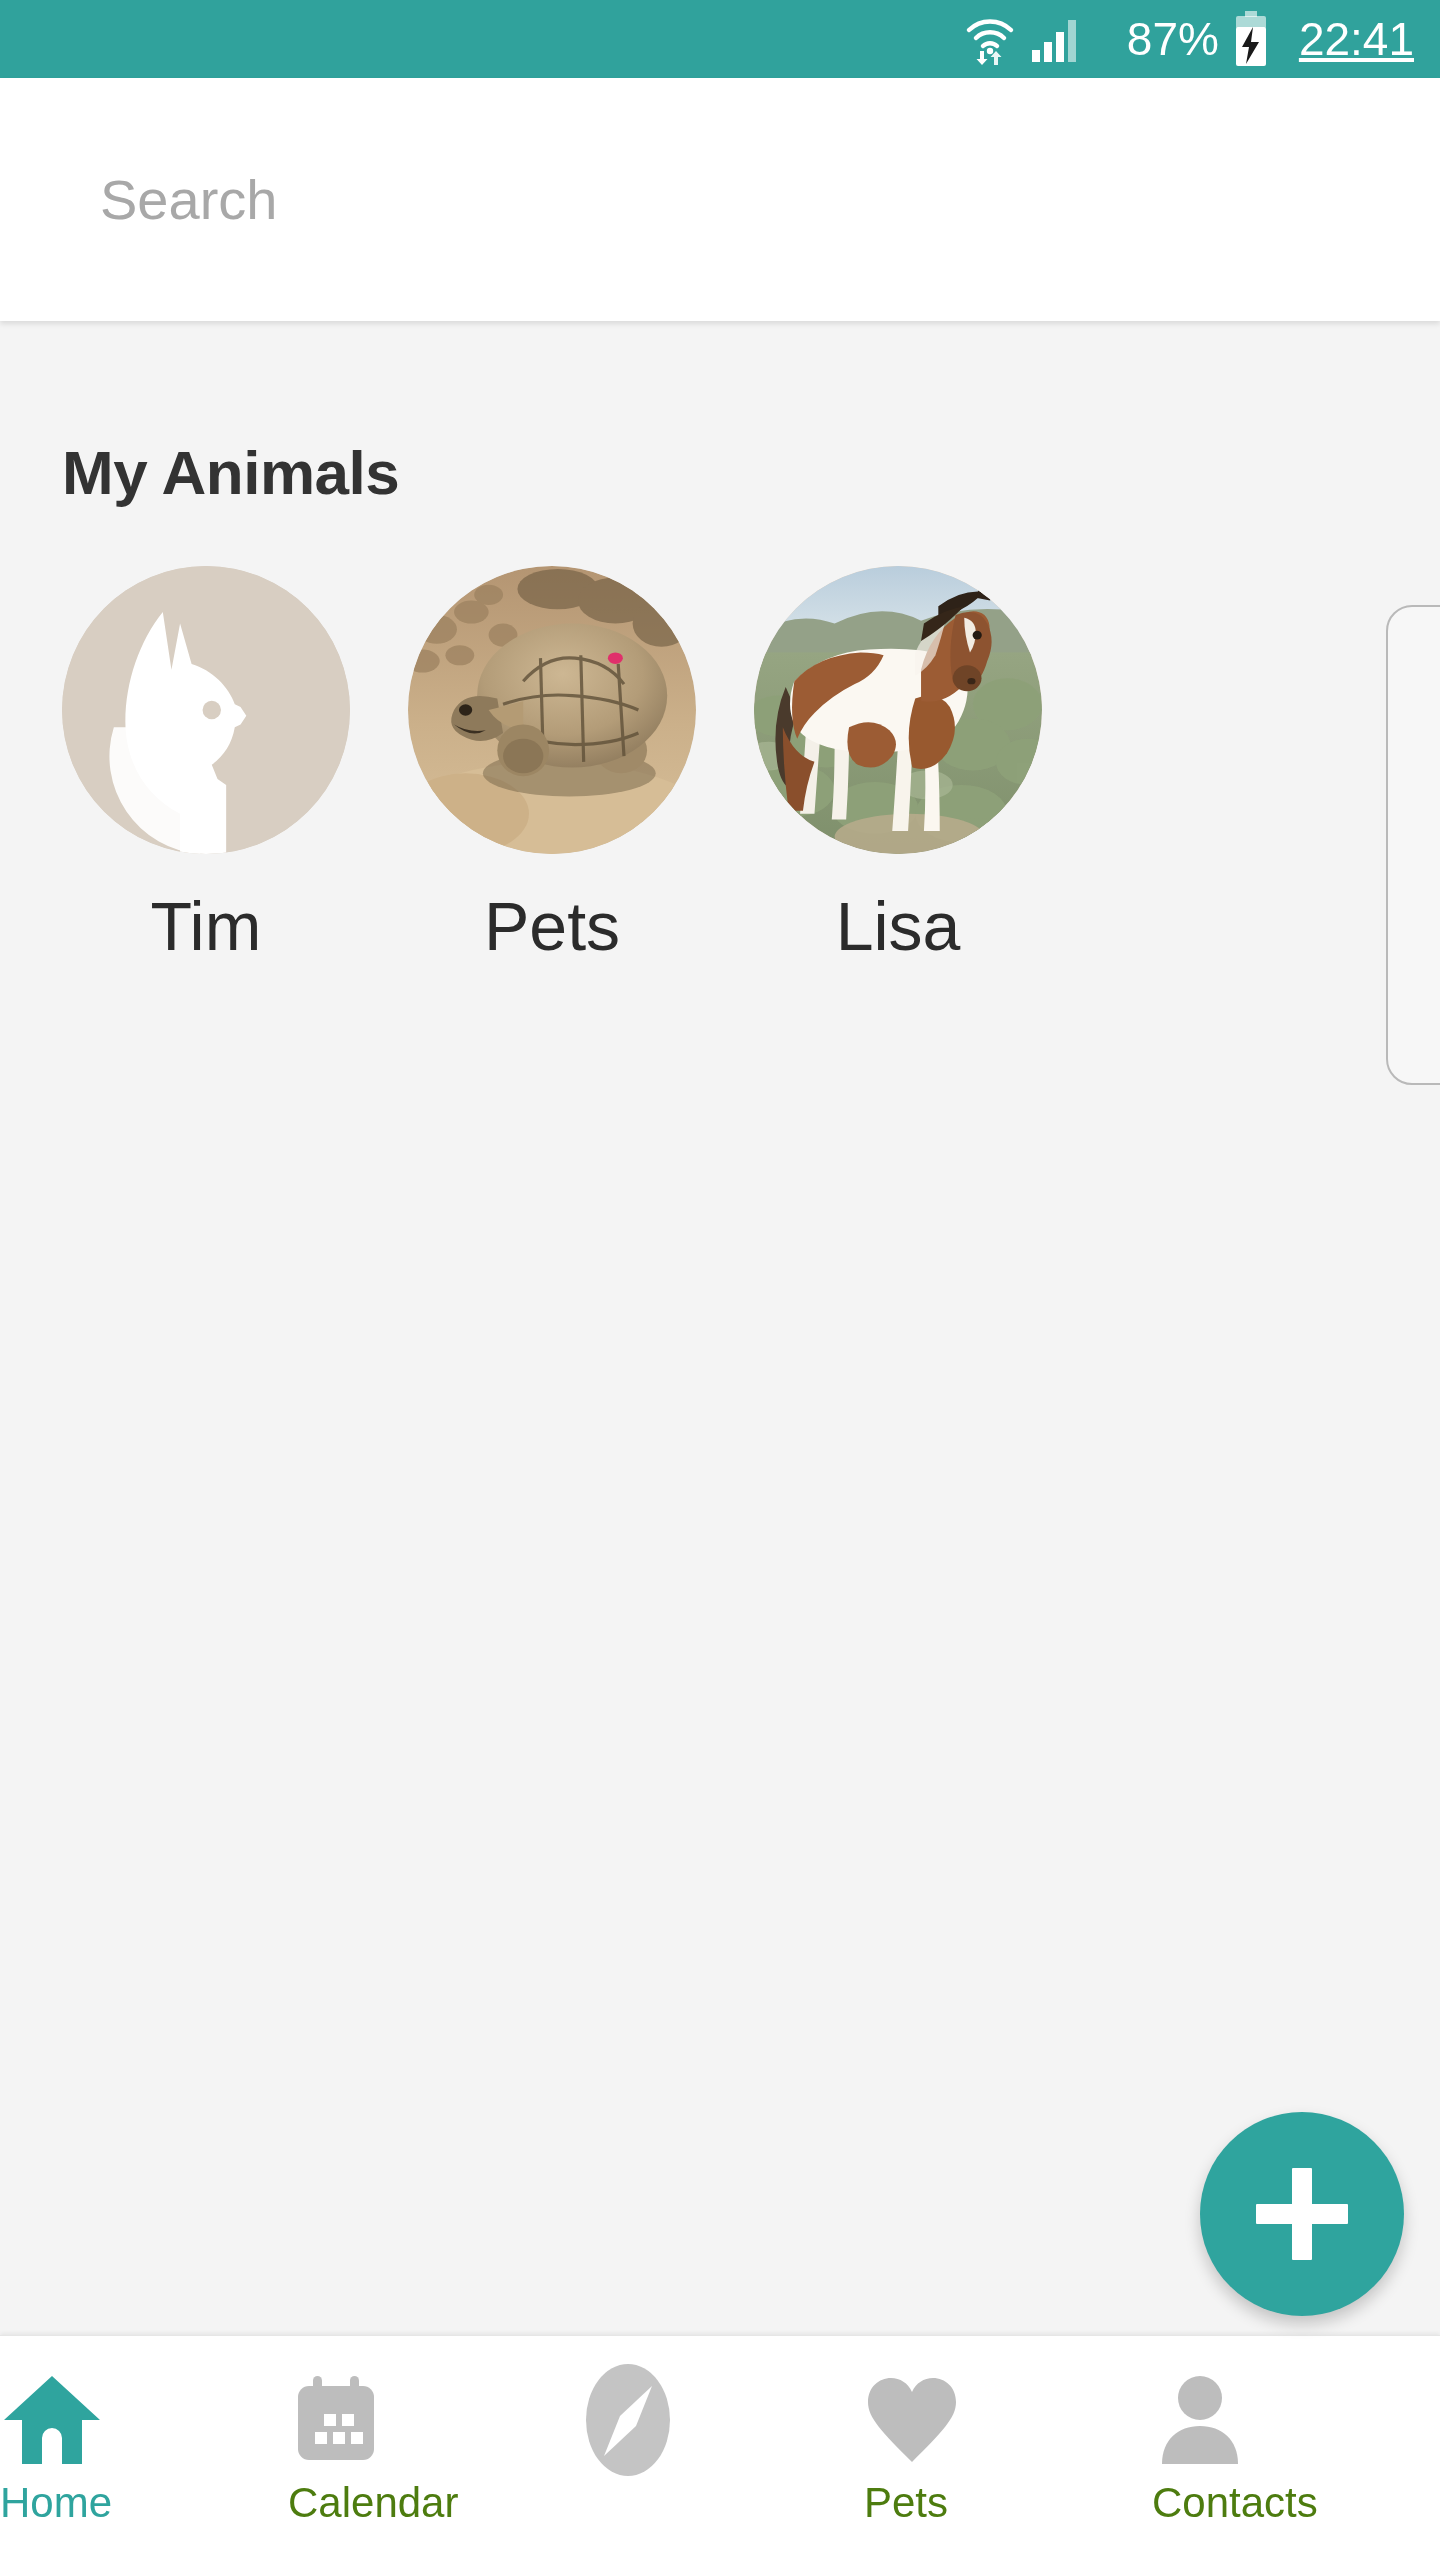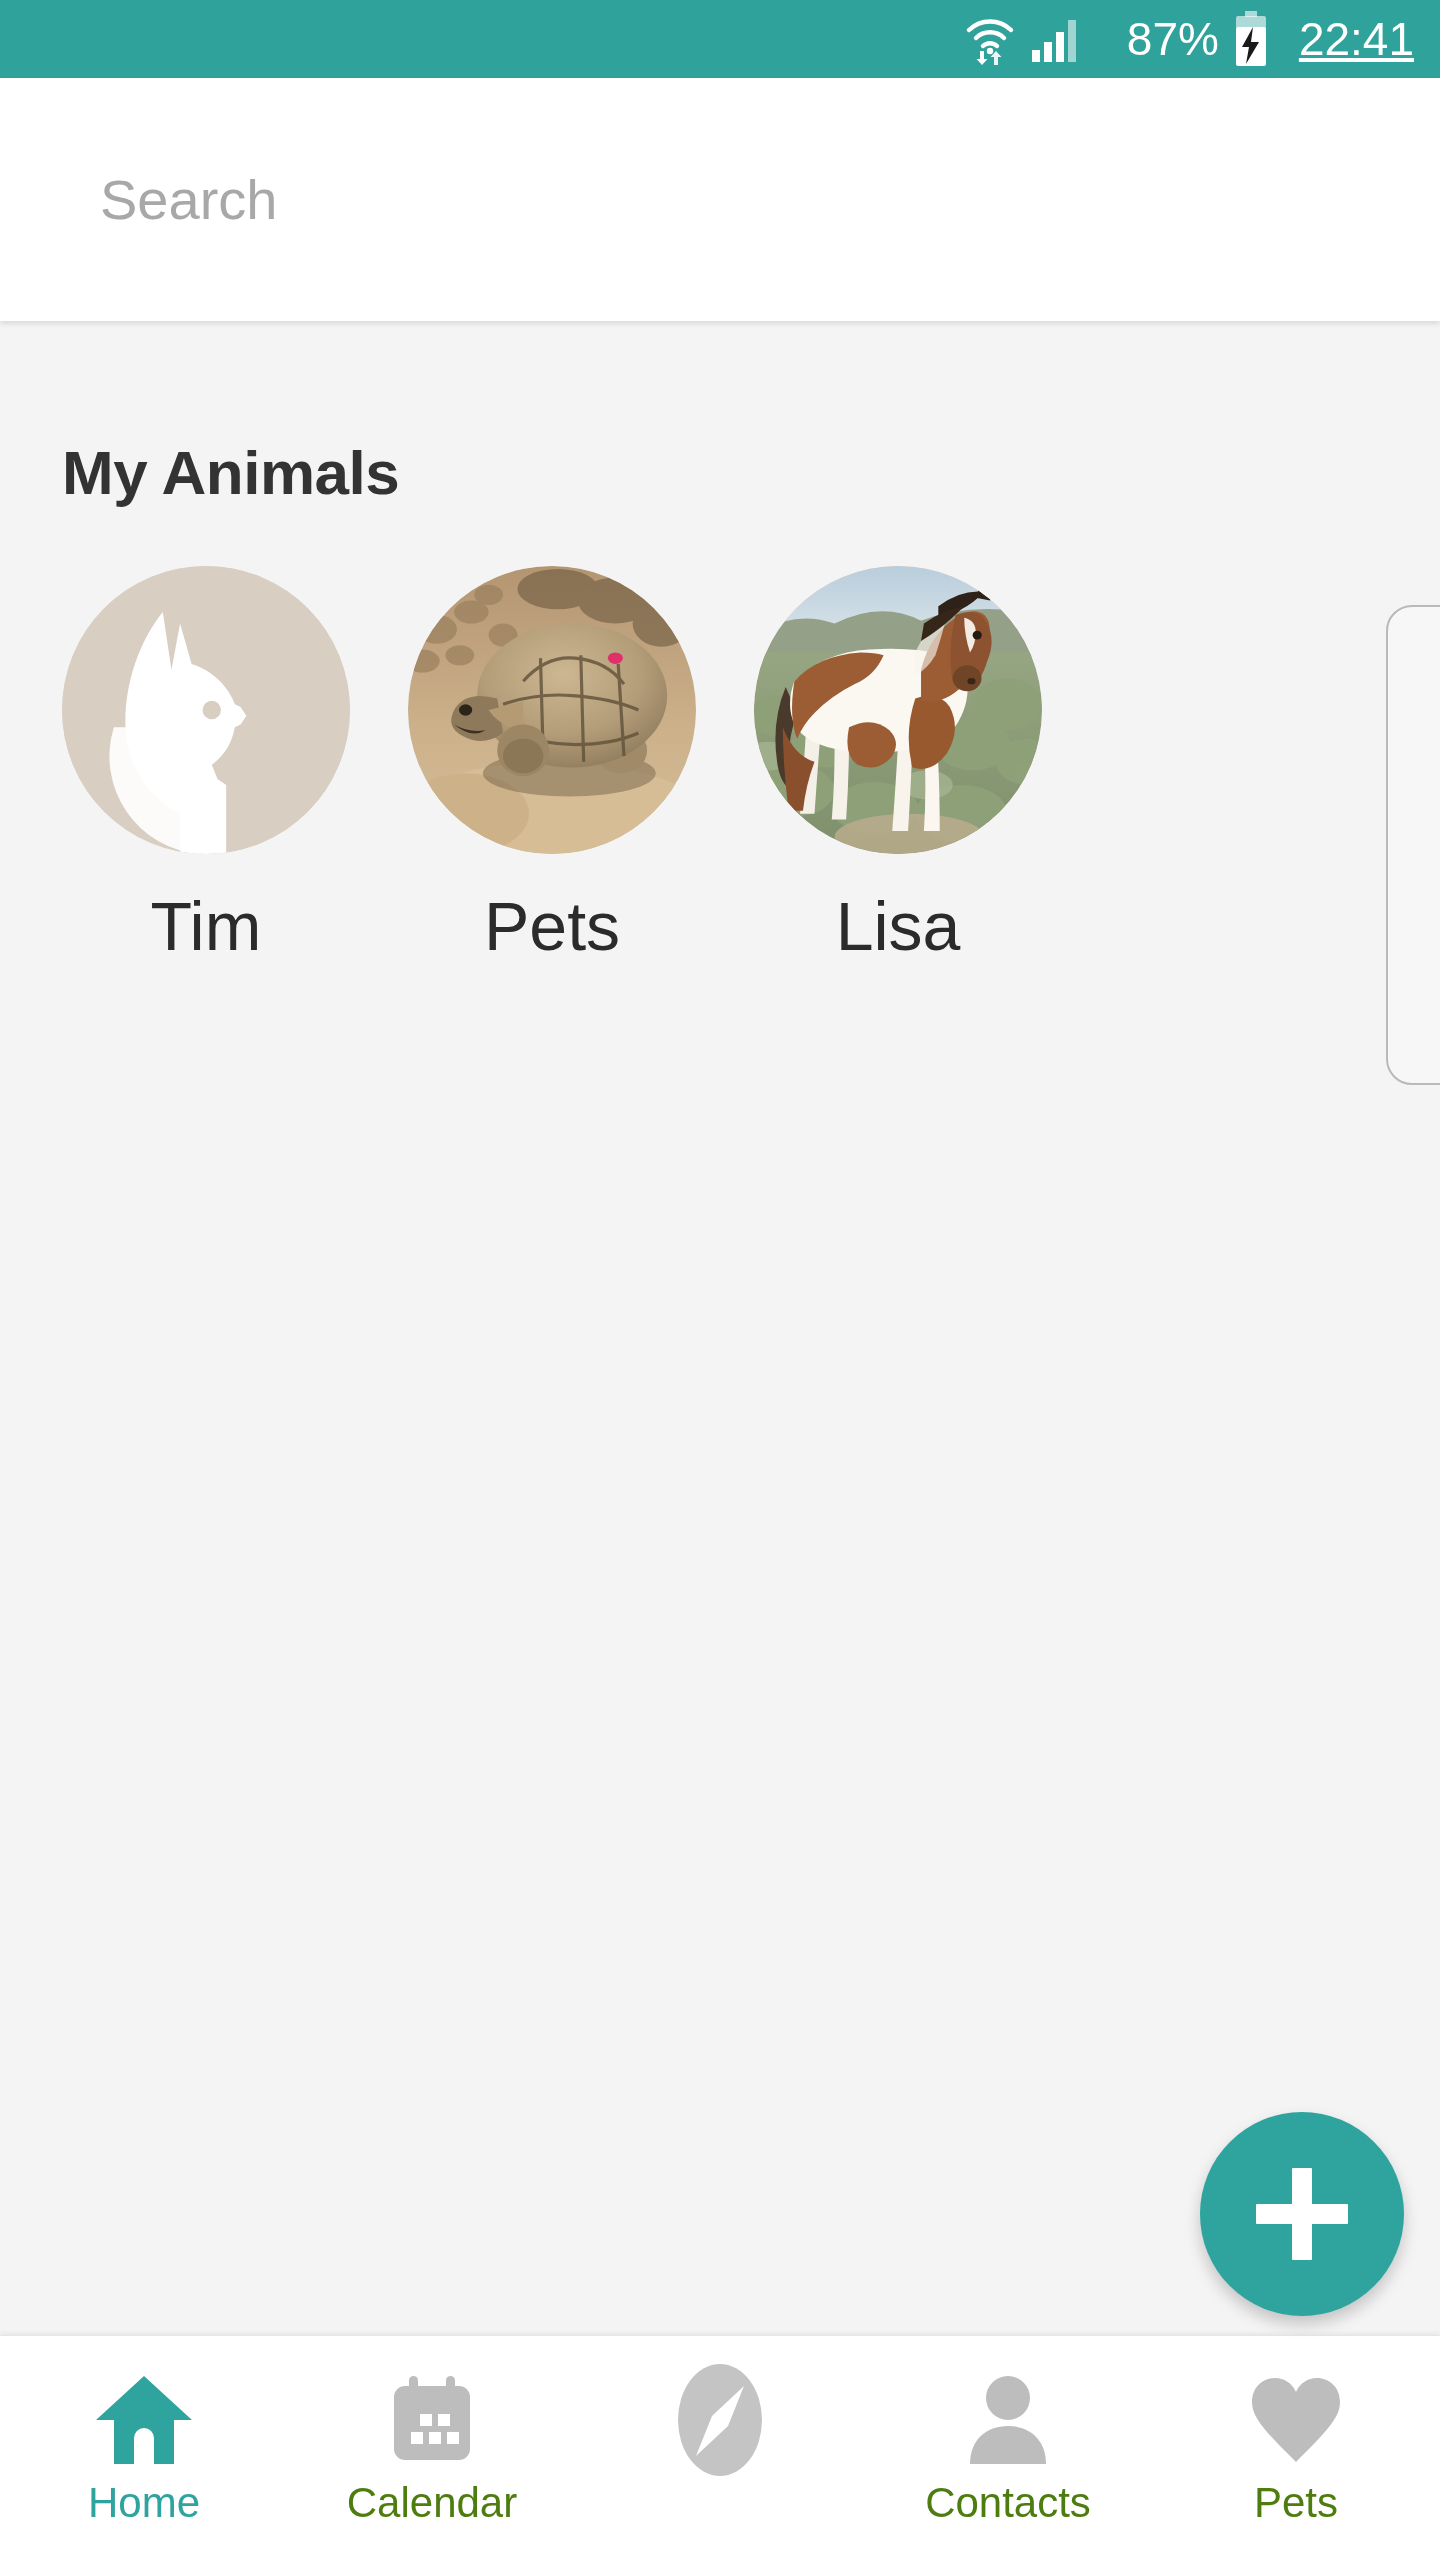--- a/index.html
+++ b/index.html
@@ -179,21 +179,21 @@
     align-items: flex-start;
     border-top: 1px solid #e6e6e6;
     box-shadow: 0 -2px 4px rgba(0,0,0,0.06);
     z-index: 15;
   }
   .nav-item {
     flex: 1;
     height: 100%;
     display: flex;
     flex-direction: column;
-    align-items: center;
+    align-items: flex-start;
     justify-content: flex-start;
     padding-top: 32px;
     cursor: pointer;
     background: transparent;
     border: none;
   }
   .nav-icon {
     height: 104px;
     display: flex;
     align-items: center;
@@ -475,32 +475,32 @@
         <svg width="104" height="120" viewBox="0 0 104 120">
           <ellipse cx="52" cy="60" rx="42" ry="56" fill="#c4c4c4"></ellipse>
           <path d="M76 26 L60 66 L28 96 L44 56 Z" fill="#ffffff"></path>
         </svg>
       </span>
       <span class="nav-label"></span>
     </button>
 
     <button class="nav-item">
       <span class="nav-icon">
+        <svg width="96" height="92" viewBox="0 0 96 92">
+          <path d="M48 88 C18 58 4 44 4 28 C4 13 15 4 27 4 C36 4 44 9 48 18 C52 9 60 4 69 4 C81 4 92 13 92 28 C92 44 78 58 48 88 Z" fill="#bdbdbd"></path>
+        </svg>
+      </span>
+      <span class="nav-label">Pets</span>
+    </button>
+
+    <button class="nav-item">
+      <span class="nav-icon">
         <svg width="96" height="96" viewBox="0 0 96 96">
           <circle cx="48" cy="26" r="22" fill="#bdbdbd"></circle>
           <path d="M10 92 C10 68 26 54 48 54 C70 54 86 68 86 92 Z" fill="#bdbdbd"></path>
         </svg>
       </span>
       <span class="nav-label">Contacts</span>
     </button>
 
-    <button class="nav-item">
-      <span class="nav-icon">
-        <svg width="96" height="92" viewBox="0 0 96 92">
-          <path d="M48 88 C18 58 4 44 4 28 C4 13 15 4 27 4 C36 4 44 9 48 18 C52 9 60 4 69 4 C81 4 92 13 92 28 C92 44 78 58 48 88 Z" fill="#bdbdbd"></path>
-        </svg>
-      </span>
-      <span class="nav-label">Pets</span>
-    </button>
-
   </div>
 
 </div>
 
 </body></html>

